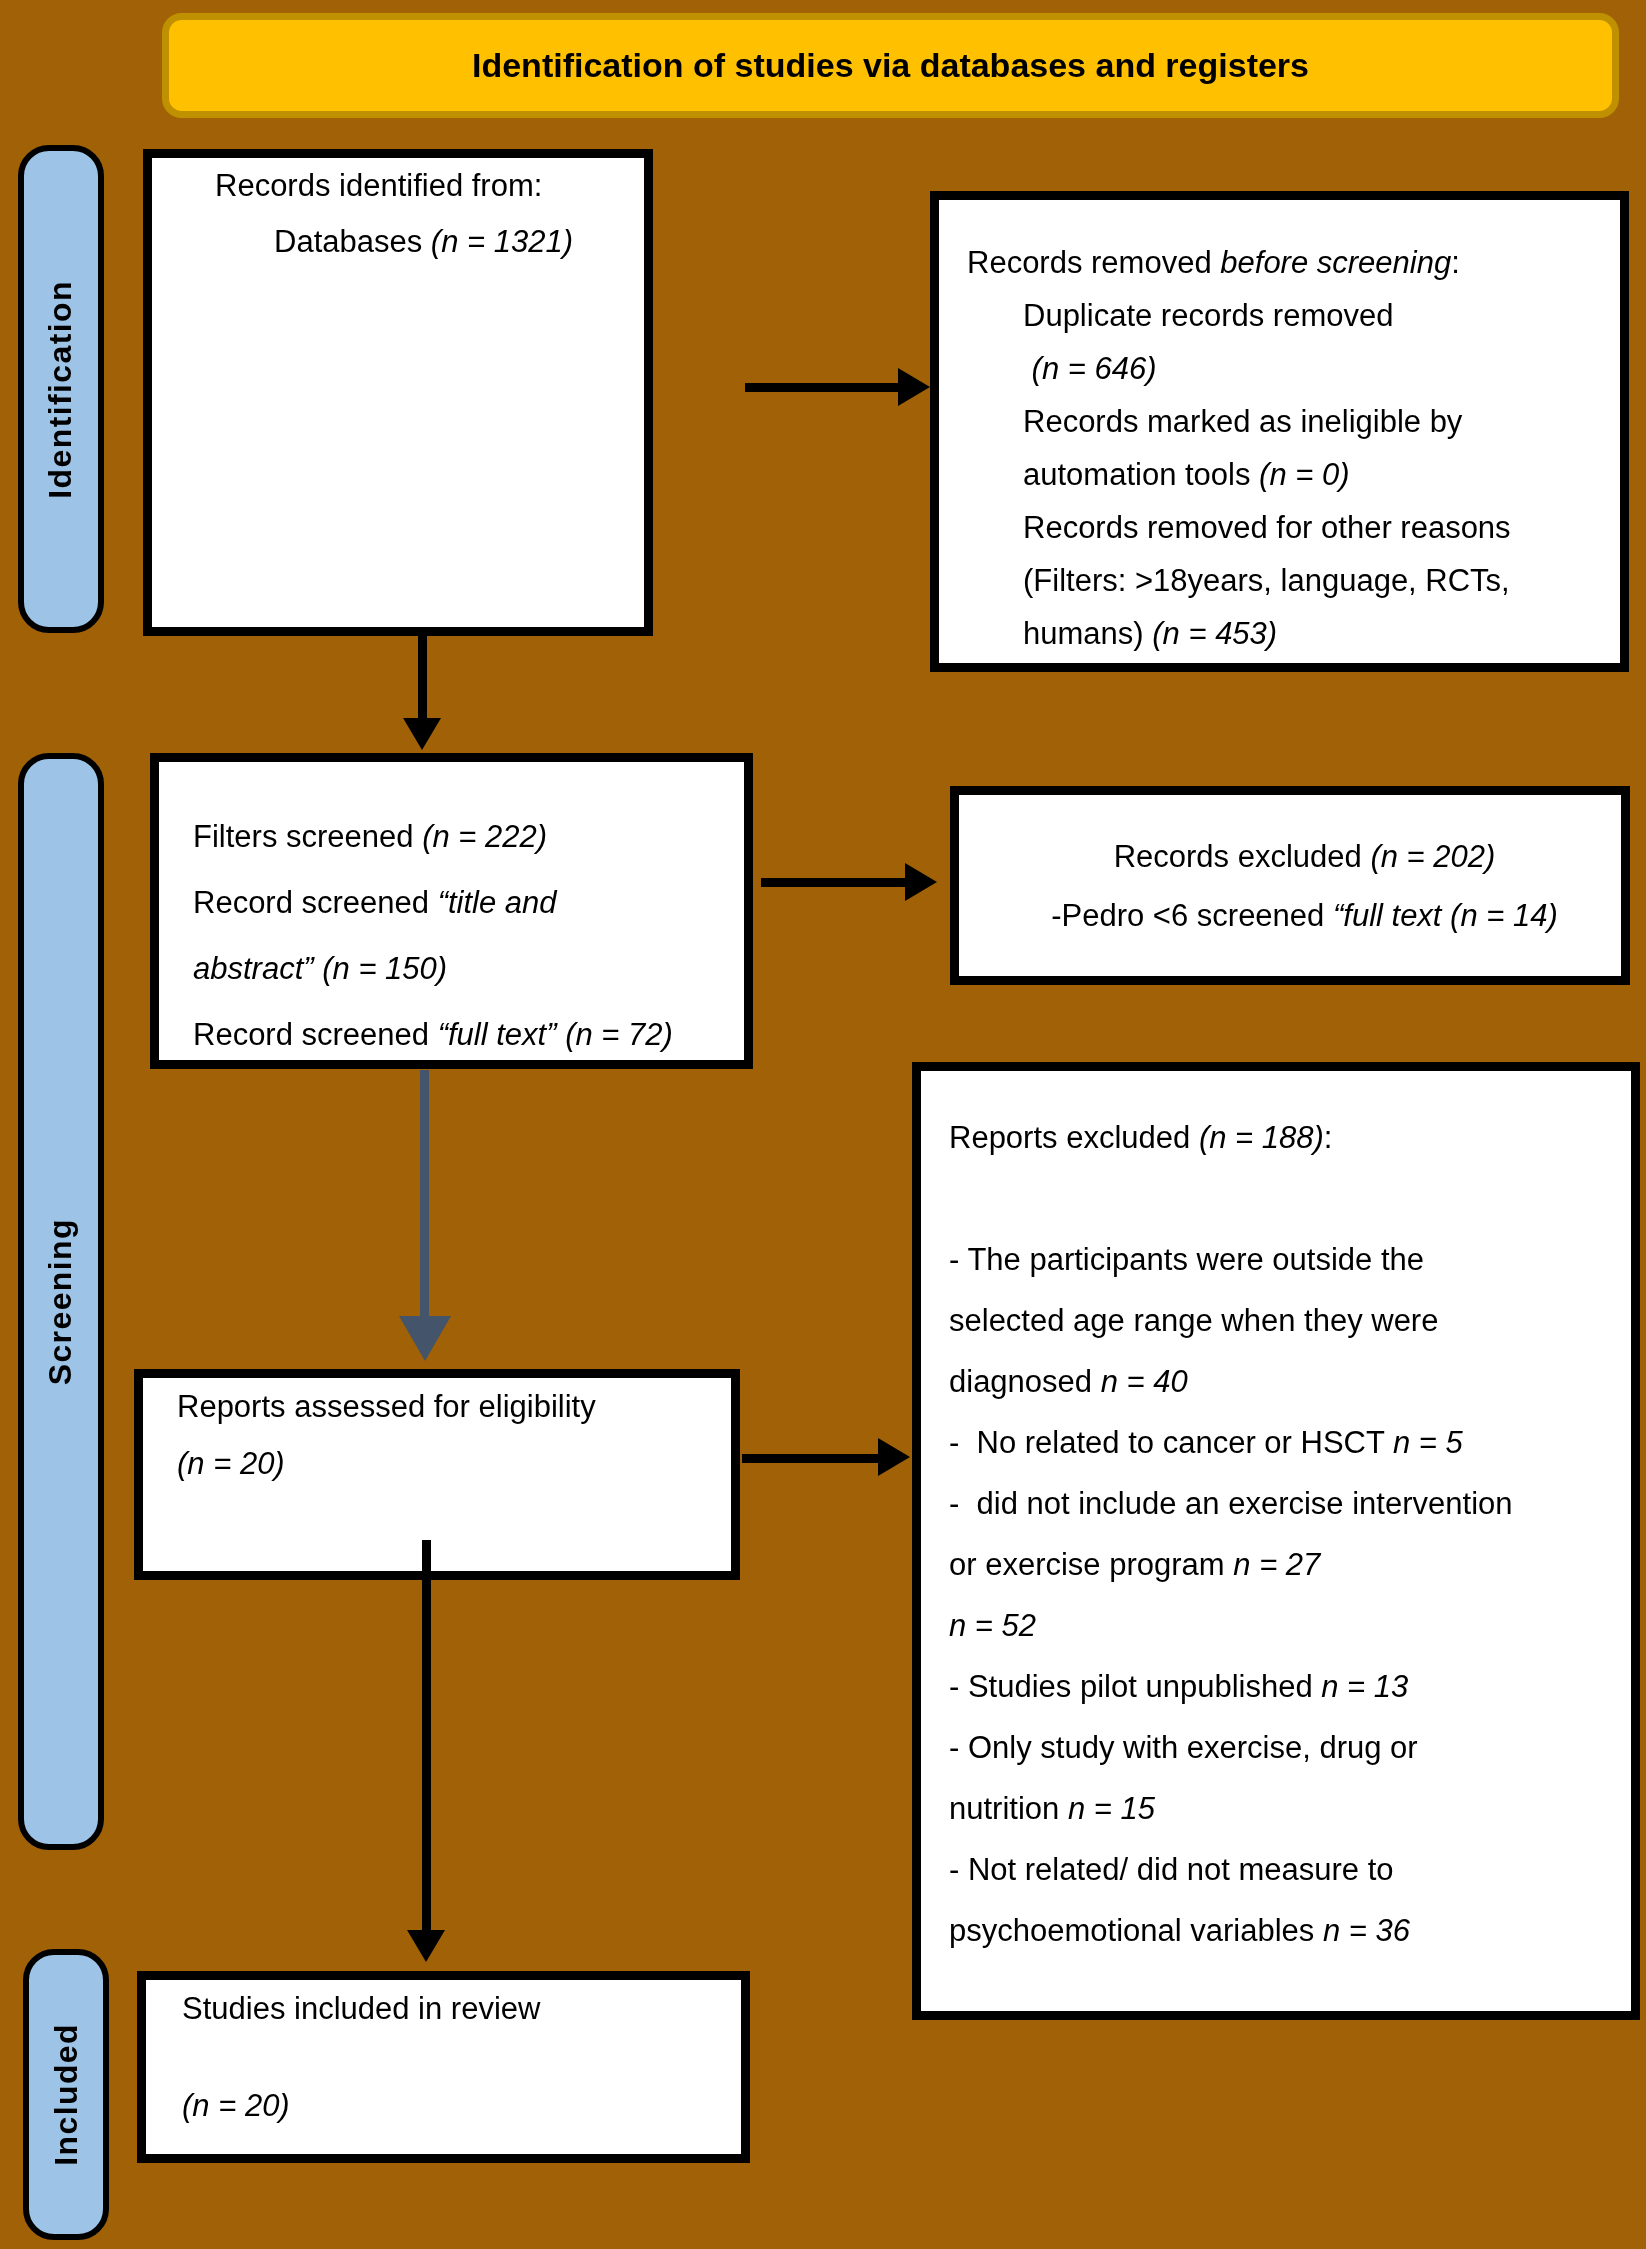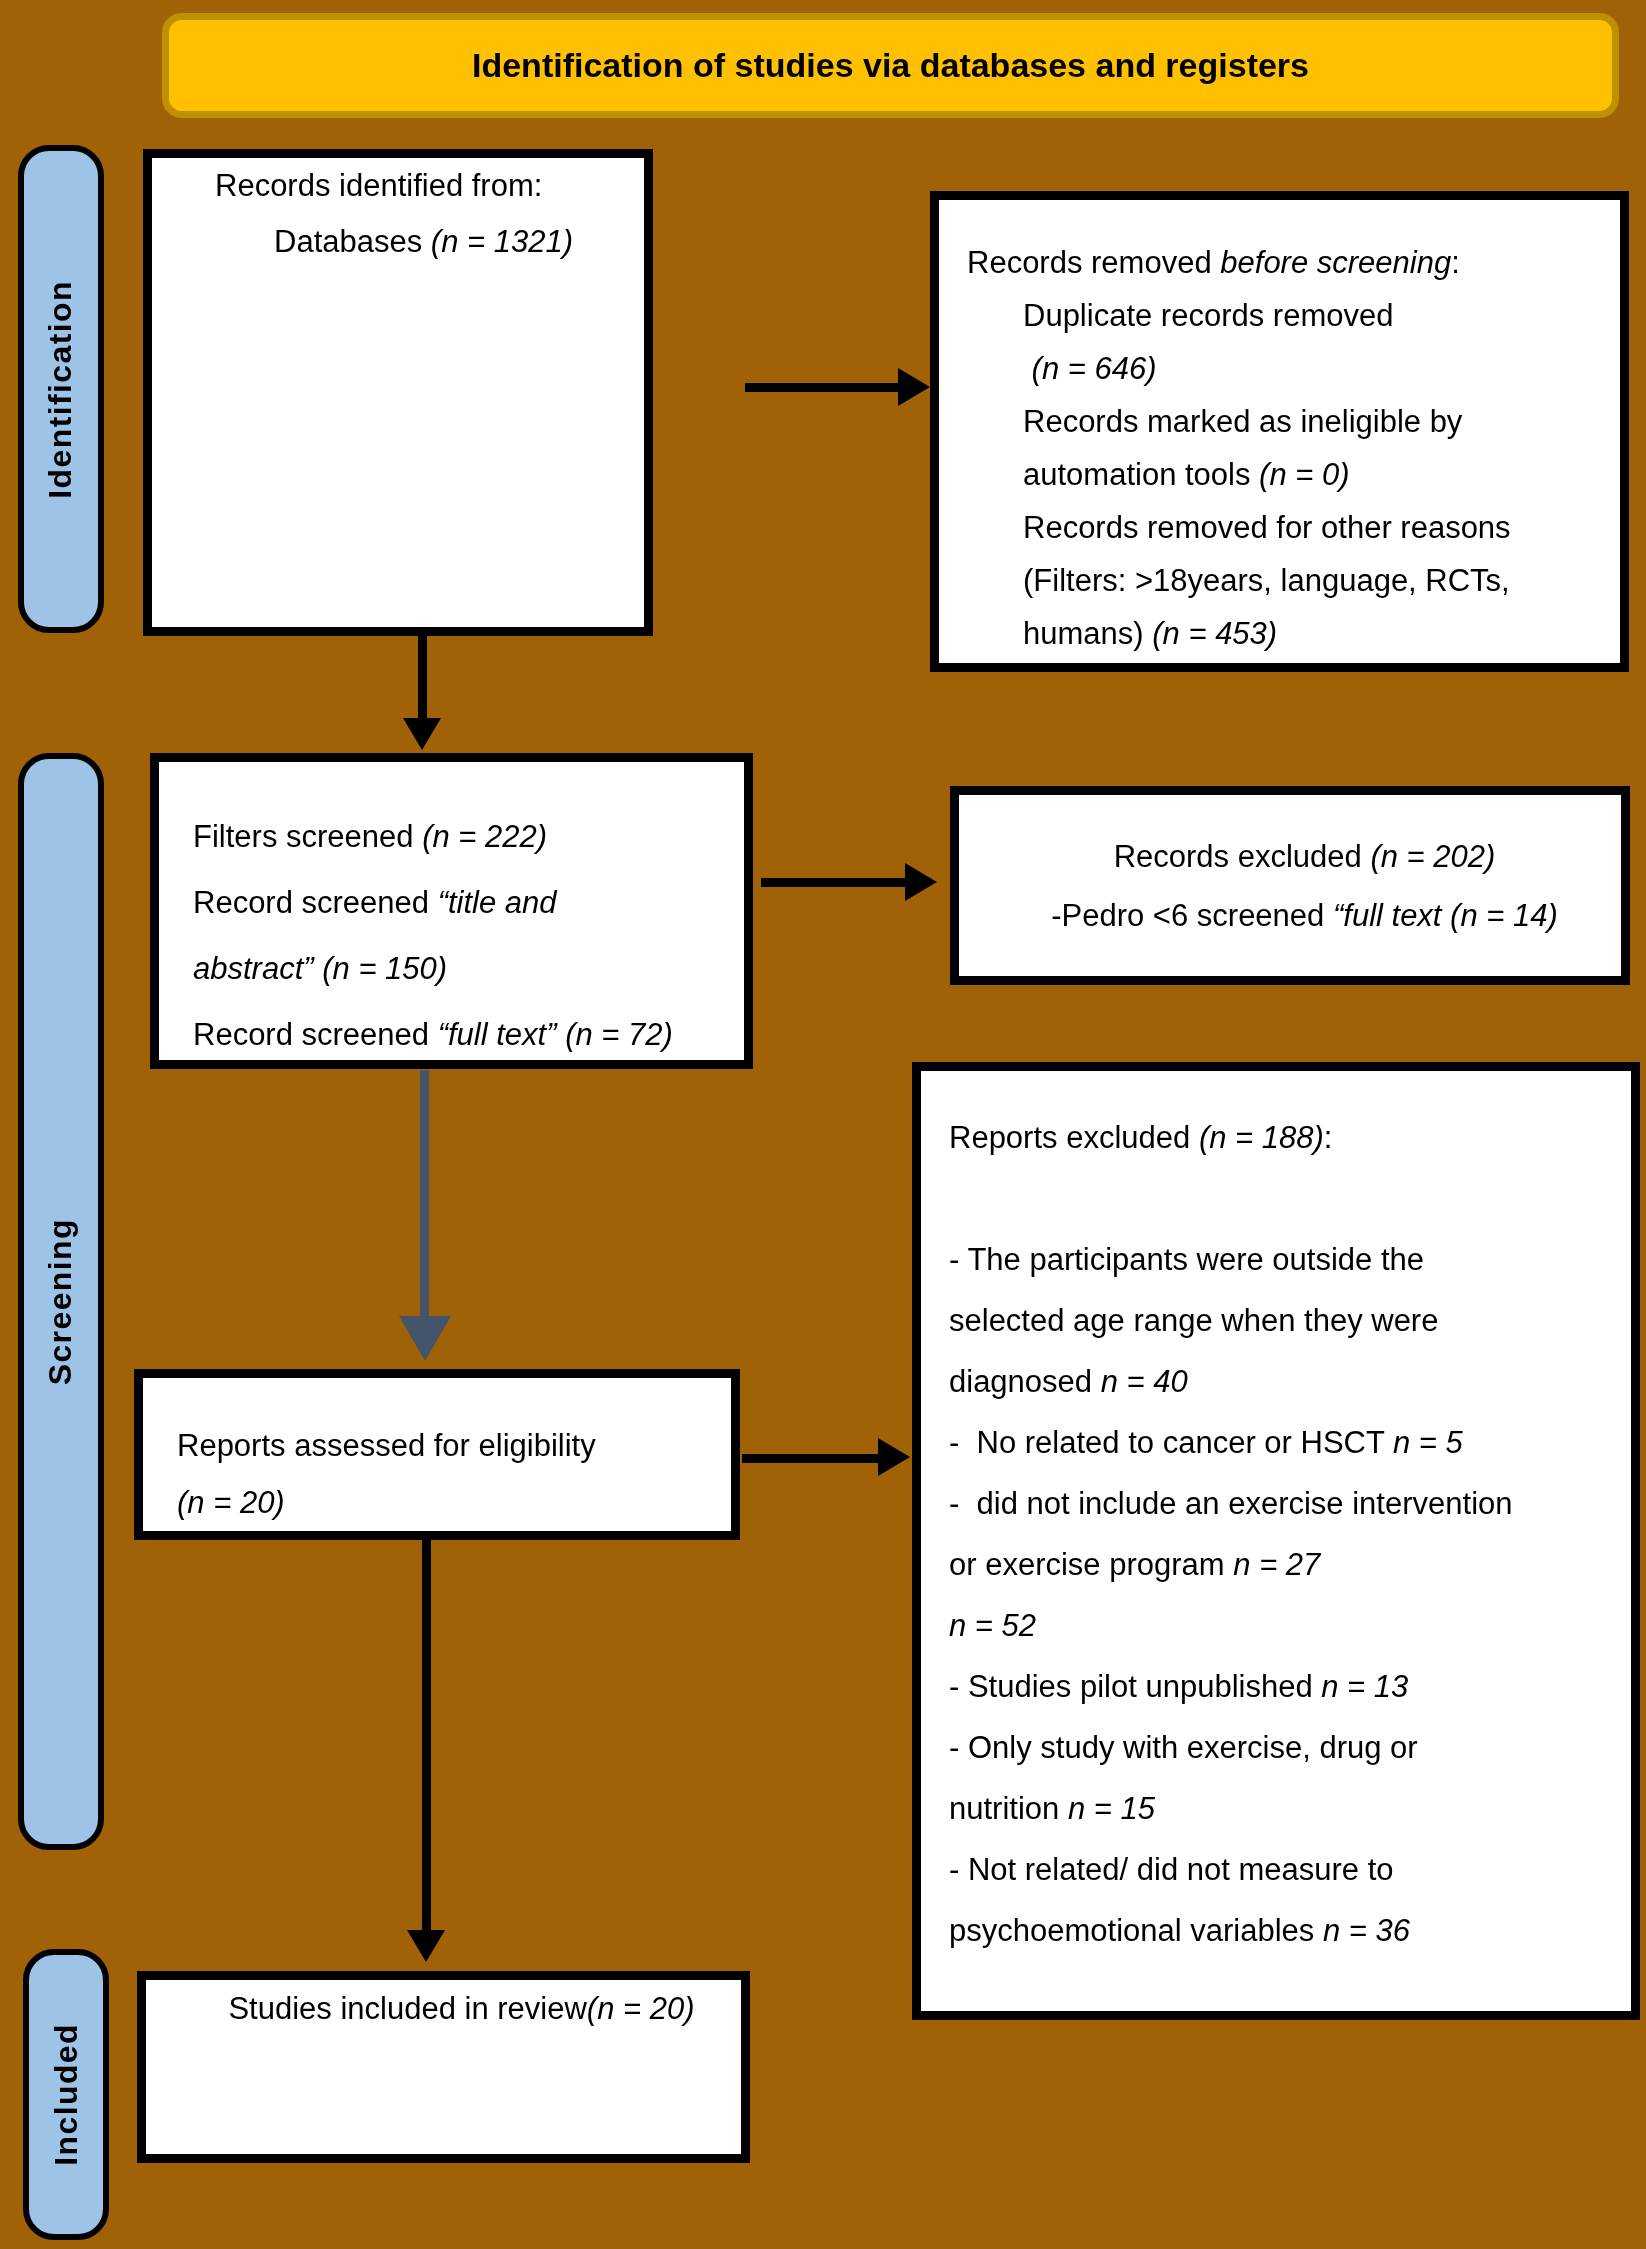--- a/index.html
+++ b/index.html
@@ -58,26 +58,26 @@
     padding-left:63px;line-height:56px;}
   .box-removed{left:930px;top:145px;width:699px;height:481px;
     padding:36px 14px 0 28px;line-height:53px;margin-top:46px;}
   .box-screened{left:150px;top:753px;width:603px;height:316px;
     padding:42px 10.5px 0 34px;line-height:66px;box-sizing:border-box;}
   .box-excluded{left:950px;top:786px;width:680px;height:199px;
     display:flex;flex-direction:column;justify-content:center;
     padding-left:29px;line-height:59px;align-items:center;}
   .box-reports-excluded{left:912px;top:1062px;width:728px;height:958px;
     padding:36px 17.5px 0 28px;line-height:61px;}
-  .box-assessed{left:134px;top:1369px;width:606px;height:171px;
-    display:flex;flex-direction:column;justify-content:flex-end;
+  .box-assessed{left:134px;top:1369px;width:606px;height:211px;
+    display:flex;flex-direction:column;justify-content:flex-start;
     padding-left:34px;line-height:57px;}
   .box-included-review{left:137px;top:1971px;width:613px;height:192px;
-    display:flex;flex-direction:row;justify-content:center;
-    padding-left:36px;line-height:57px;}
+    display:flex;flex-direction:column;justify-content:flex-start;
+    padding-left:36px;line-height:57px;gap:40px;}
   .tline{white-space:pre;}
   .tline.ind{padding-left:56px;}
   .box-identified .tline.ind{padding-left:59px;}
   .it{font-style:italic;}
   
   .aline{position:absolute;background:var(--line-color);}
   .ahead-right{
     position:absolute;width:0;height:0;
     border-top:19.6px solid transparent;
     border-bottom:19.6px solid transparent;

